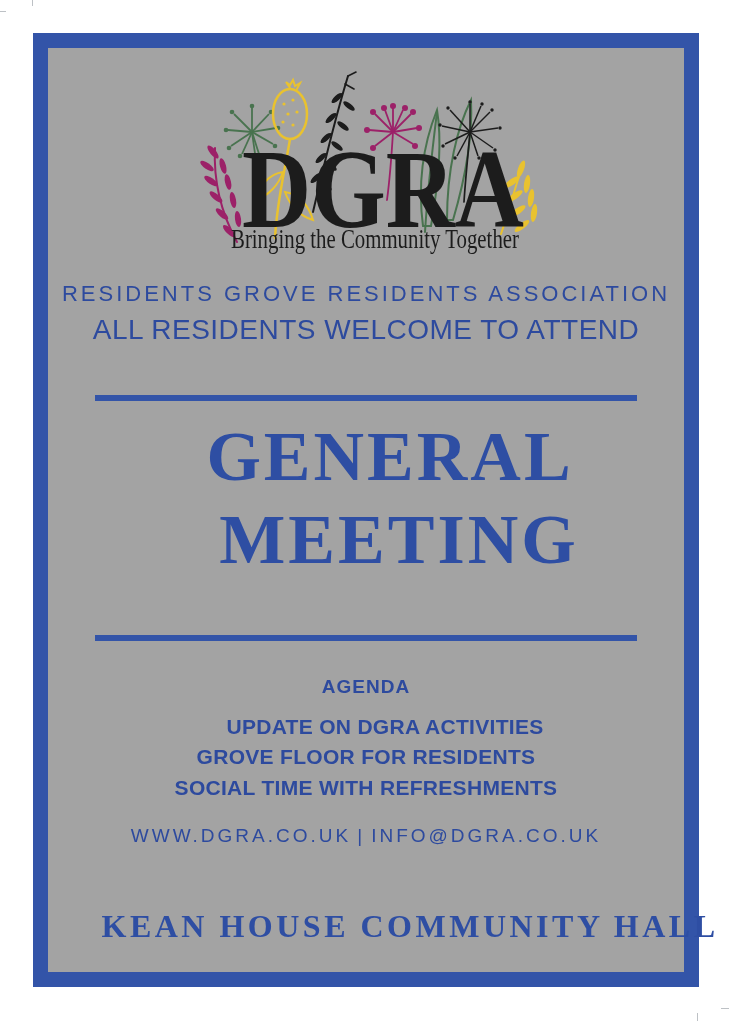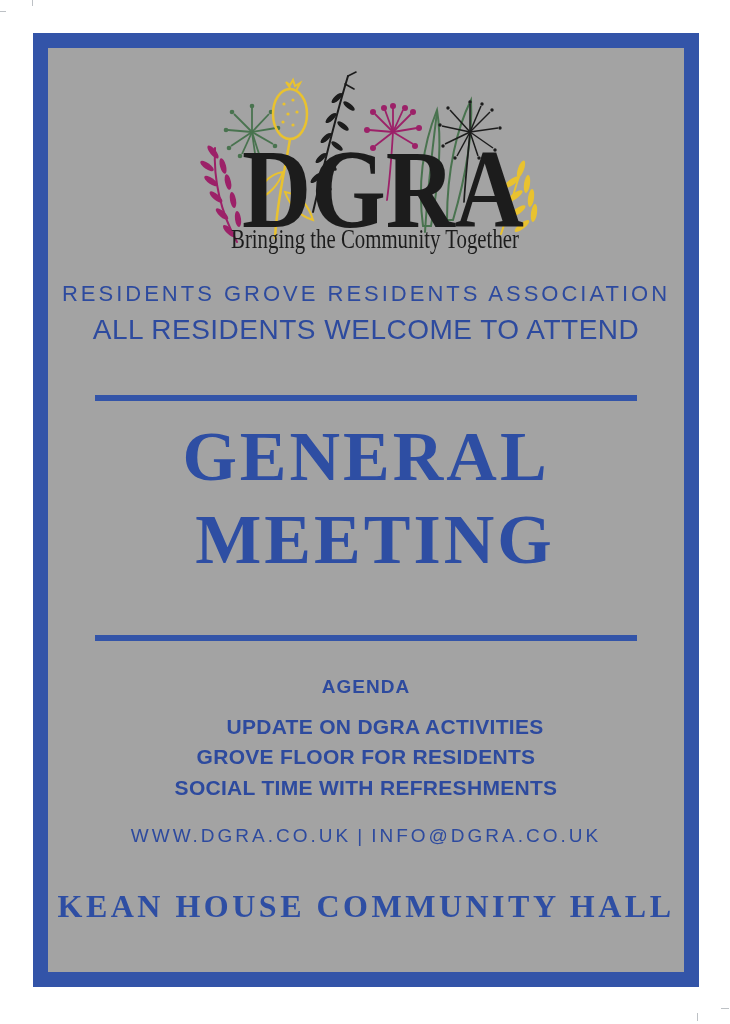--- a/index.html
+++ b/index.html
@@ -40,20 +40,21 @@
   .divider{
     position:absolute;left:47px;width:542px;height:6px;
     background:var(--frame-blue);
   }
   .divider-top{top:347px;}
   .divider-bottom{top:587px;}
   .title-line{
     font-family:"Liberation Serif", serif;
     font-size:70px;font-weight:700;letter-spacing:3px;
     color:var(--heading-blue);
+    padding-left:24px;
   }
   .title-line-1{top:374px;}
   .title-line-2{top:457px;margin-left:9px;}
   .agenda-heading{
     top:629px;font-size:19px;letter-spacing:1px;
     color:var(--text-blue);font-weight:700;
   }
   .agenda-item{
     font-size:21px;letter-spacing:.3px;
     color:var(--text-blue);font-weight:700;
@@ -64,21 +65,21 @@
   .contact{
     top:778px;font-size:19px;letter-spacing:3px;
     color:var(--text-blue);font-weight:400;text-align:center;
   }
   .contact .sep{padding:0 6px;}
   .event-line{
     font-family:"Liberation Serif", serif;
     font-weight:700;color:var(--heading-blue);
   }
   .event-datetime{top:819px;font-size:31px;letter-spacing:2.5px;}
-  .event-venue{top:842px;font-size:32px;letter-spacing:3.5px;}
+  .event-venue{top:862px;font-size:32px;letter-spacing:3.5px;margin-left:44px;}
   .floral{fill:none;stroke-linecap:round;}
 </style>
 </head>
 <body>
 
 <div class="crop-mark" style="left:32px;top:0;width:1px;height:6px;"></div>
 <div class="crop-mark" style="left:0;top:11px;width:6px;height:1px;"></div>
 <div class="crop-mark" style="left:697px;top:1013px;width:1px;height:8px;"></div>
 <div class="crop-mark" style="left:721px;top:1008px;width:8px;height:1px;"></div>
 

